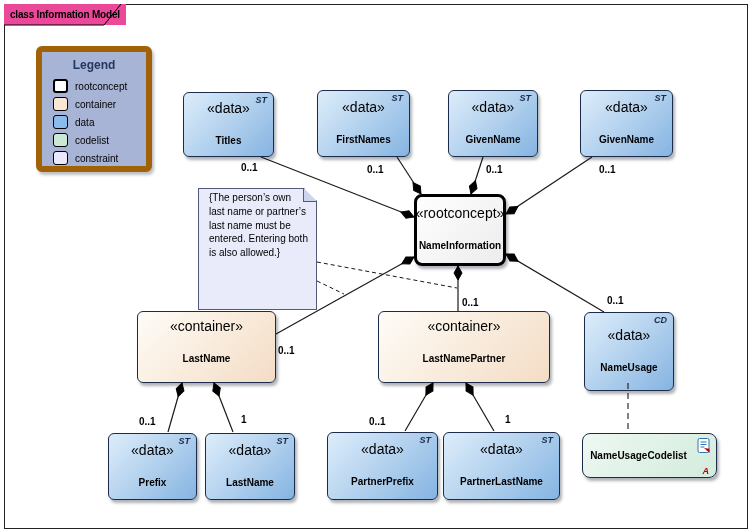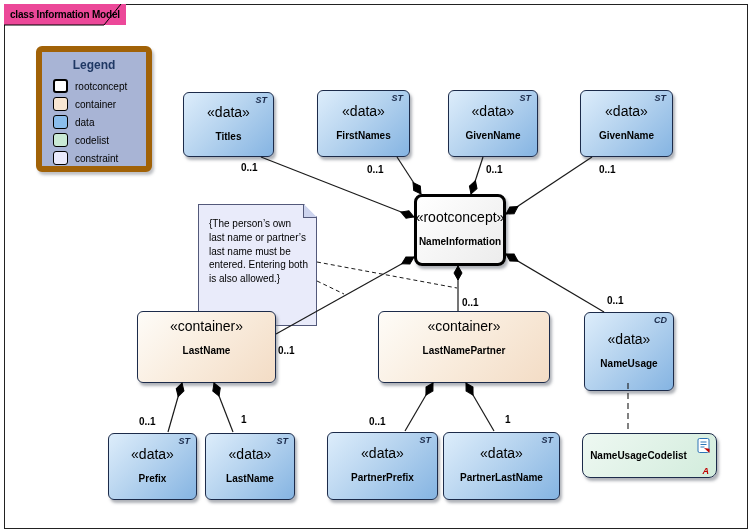--- a/index.html
+++ b/index.html
@@ -14,44 +14,44 @@
     font-size:10px;font-weight:bold;color:#000;letter-spacing:-0.2px;background:#ec4899;
   }
   .box{
     position:absolute;box-sizing:border-box;z-index:1;
     border:1px solid #1c2b4a;border-radius:6px;
     box-shadow:2px 3px 3px rgba(110,115,125,.55);
     display:flex;flex-direction:column;align-items:center;justify-content:center;
     color:#000;text-align:center;
   }
   .box .stereo{font-size:14px;line-height:11px;}
-  .box .name{font-size:10px;font-weight:bold;line-height:13px;margin-top:12px;}
+  .box .name{font-size:10px;font-weight:bold;line-height:13px;margin-top:20px;}
   .data{background:linear-gradient(135deg,#ddedfb 0%,#b7d4ef 45%,#85b4e2 100%);}
   .containerbox{
     background:linear-gradient(135deg,#fefcf8 0%,#f9ecdd 50%,#f3dcc5 100%);
     justify-content:flex-start;padding-top:9px;
   }
   .root{
     border:3px solid #000;border-radius:8px;
     background:linear-gradient(135deg,#ffffff 0%,#ececec 100%);
   }
   .codelistbox{
     background:linear-gradient(135deg,#eef8f2 0%,#d2ecdc 100%);
     border-radius:8px;flex-direction:row;justify-content:center;
     padding-right:22px;box-sizing:border-box;
   }
   .codelistbox .name{margin-top:0;}
   .tag{position:absolute;top:2px;right:6px;font-size:9px;font-style:italic;font-weight:bold;color:#1a2a4a;}
   .marker-a{position:absolute;right:7px;bottom:1px;font-size:9px;font-style:italic;font-weight:bold;color:#c00000;}
   .doc-icon{position:absolute;top:4px;right:5px;width:14px;height:16px;}
   .note{
-    position:absolute;left:198px;top:204px;width:119px;height:122px;z-index:1;box-sizing:border-box;
+    position:absolute;left:198px;top:188px;width:119px;height:122px;z-index:1;box-sizing:border-box;
     background:#e9ebfa;border:1px solid #53597a;
     clip-path:polygon(0 0,calc(100% - 13px) 0,100% 13px,100% 100%,0 100%);
-    padding:12px 8px 6px 10px;font-size:10px;line-height:1.38;color:#000;
+    padding:2px 8px 6px 10px;font-size:10px;line-height:1.38;color:#000;
   }
   .note .fold{
     position:absolute;top:0;right:0;width:13px;height:13px;
     background:linear-gradient(225deg,transparent 49%,#cdd4ee 50%);
     border-left:1px solid #53597a;border-bottom:1px solid #53597a;box-sizing:border-box;
   }
   .mult{position:absolute;z-index:3;font-size:10px;font-weight:bold;color:#000;}
   .legend{
     position:absolute;left:36px;top:46px;width:116px;height:126px;z-index:1;box-sizing:border-box;
     background:#a8b4d5;border:6px solid #a16207;border-radius:6px;

